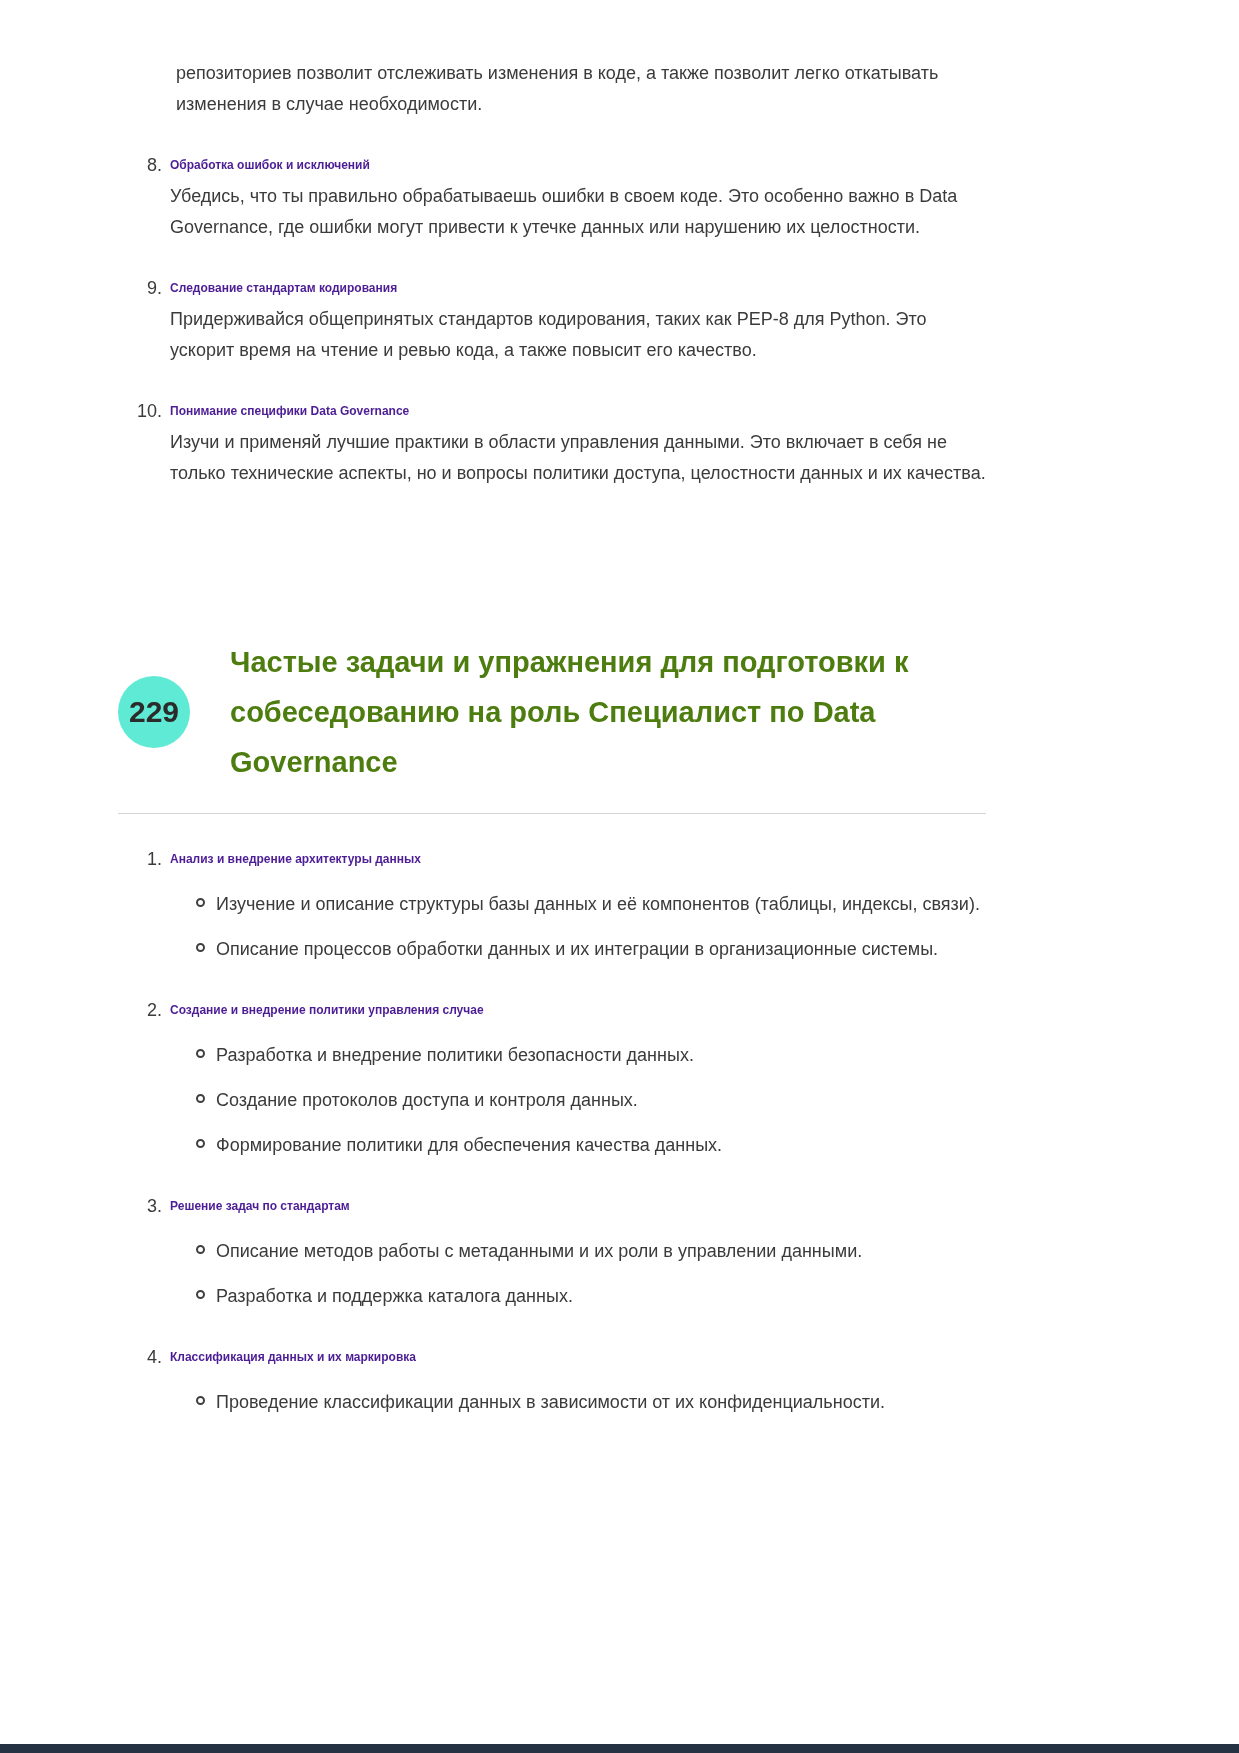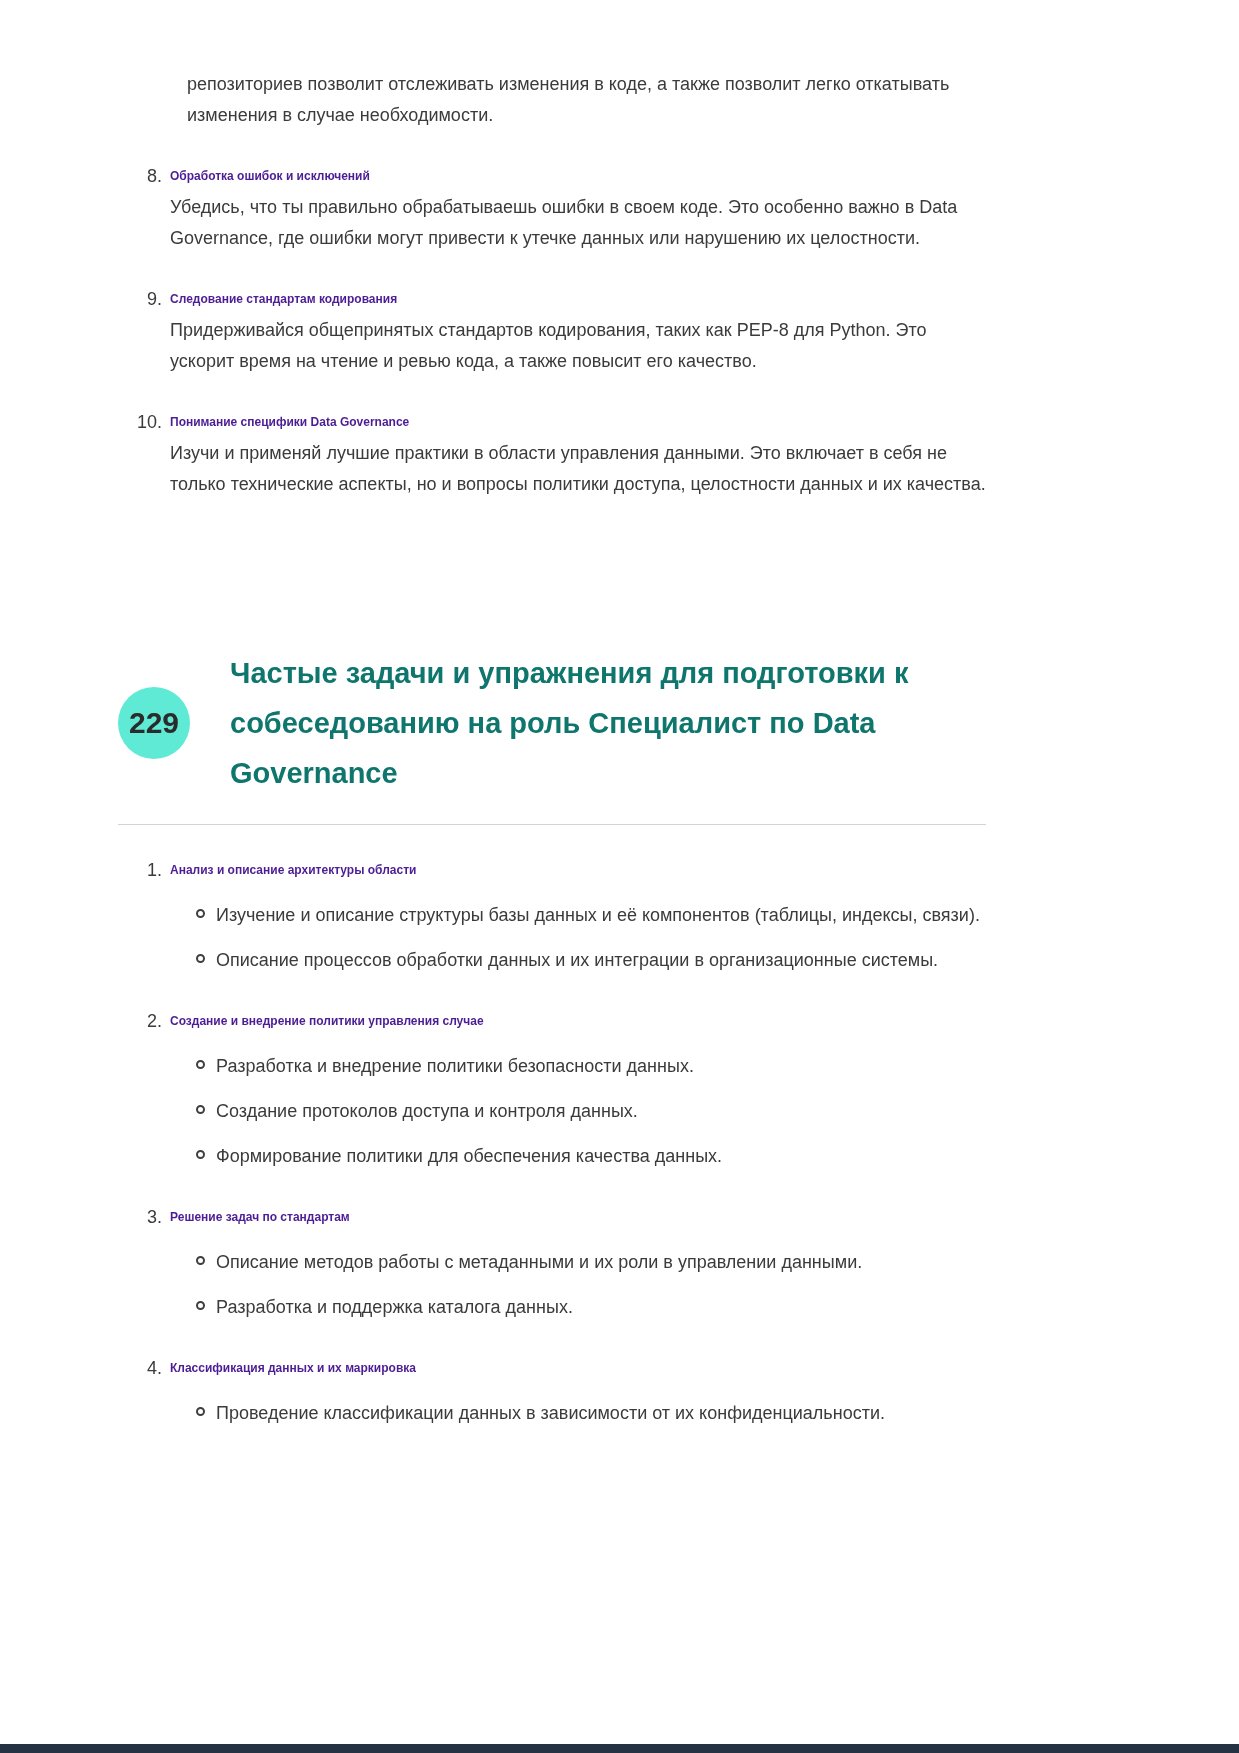--- a/index.html
+++ b/index.html
@@ -10,21 +10,21 @@
     position: relative;
     background: #ffffff;
     font-family: "Liberation Sans", sans-serif;
     color: #3b3b3b;
     overflow: hidden;
   }
   .content {
     padding: 52px 120px 0 108px;
   }
   .continuation {
-    margin: 17px;
+    margin: 6px;
     padding-left: 62px;
     font-size: 18px;
     line-height: 31px;
     max-width: 880px;
   }
   
   .tips, .tasks { list-style: none; margin: 0; padding: 0; }
   .tips { margin-top: 28px; }
   .tip { display: flex; margin-top: 30px; }
   .num {
@@ -64,21 +64,21 @@
     font-size: 30px;
     font-weight: bold;
     color: #2b2b2b;
     background: #fcf6dc;
   }
   .section-title {
     margin: 0 0 0 40px;
     max-width: 715px;
     font-size: 29px;
     font-weight: bold;
-    color: #0f766e;
+    color: #4d7c0f;
     line-height: 50px;
   }
   .divider {
     border: none;
     border-top: 1px solid #d4d4d4;
     margin: 26px 0 0 10px;
     width: 868px;
   }
   
   .tasks { margin-top: 16px; }
@@ -145,21 +145,21 @@
     <h1 class="section-title">Частые задачи и упражнения для подготовки к собеседованию на роль Специалист по Data Governance</h1>
   </div>
 
   <hr class="divider">
 
   <ol class="tasks">
 
     <li class="task">
       <div class="task-head">
         <span class="num">1.</span>
-        <div class="task-title">Анализ и описание архитектуры области</div>
+        <div class="task-title">Анализ и внедрение архитектуры данных</div>
       </div>
       <ul class="sub-list">
         <li class="sub">
           <span class="bullet"></span>
           <span class="sub-text">Изучение и описание структуры базы данных и её компонентов (таблицы, индексы, связи).</span>
         </li>
         <li class="sub">
           <span class="bullet"></span>
           <span class="sub-text">Описание процессов обработки данных и их интеграции в организационные системы.</span>
         </li>

